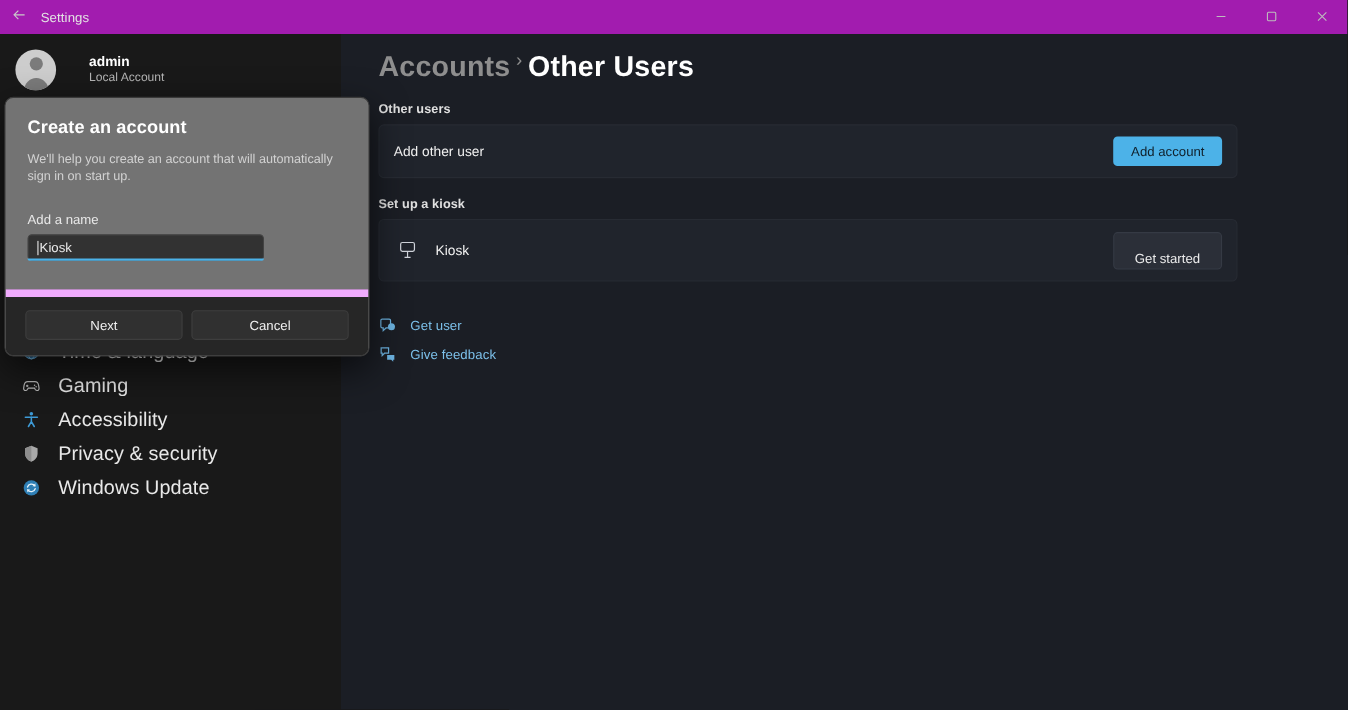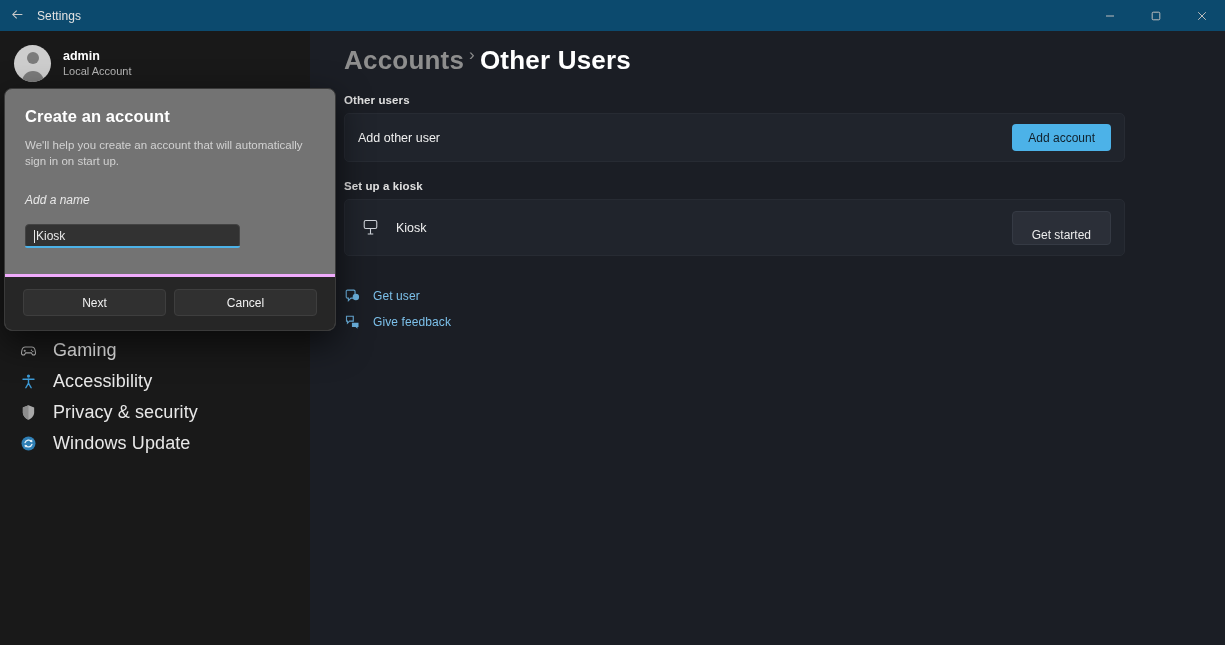--- a/index.html
+++ b/index.html
@@ -19,21 +19,21 @@
     height: 645px;
     background: #191919;
   }
 
   
   #titlebar {
     position: absolute;
     top: 0; left: 0;
     width: 1225px;
     height: 31px;
-    background: #0c4a6e;
+    background: #a21caf;
     display: flex;
     align-items: center;
   }
   #back-btn {
     width: 34px; height: 31px;
     display: flex; align-items: center; justify-content: center;
     color: #c9c9c9;
   }
   #back-btn svg { width: 13px; height: 13px; }
   #titlebar-text {
@@ -59,21 +59,21 @@
   #sidebar {
     position: absolute;
     top: 31px; left: 0;
     width: 310px;
     height: 614px;
     background: #191919;
   }
   #account-block {
     display: flex;
     align-items: center;
-    gap: 12px;
+    gap: 30px;
     padding: 14px 0 0 14px;
   }
   #avatar {
     width: 37px; height: 37px;
     border-radius: 50%;
     background: #cdcdcd;
     position: relative;
     flex: none;
     overflow: hidden;
   }
@@ -265,22 +265,21 @@
     font-size: 11.5px;
     color: #d2d2d2;
     line-height: 16px;
     margin-top: 11px;
     max-width: 300px;
   }
   #field-label {
     font-size: 12px;
     color: #e8e8e8;
     margin-top: 24px;
-    margin-bottom: 17px;
-    font-style: italic;
+    margin-bottom: 6px;
   }
   #name-input-wrap {
     position: relative;
     width: 215px;
     height: 24px;
     background: #323232;
     border: 1px solid #434343;
     border-radius: 4px;
     display: flex;
     align-items: center;
@@ -300,21 +299,21 @@
     margin-left: 8px;
     flex: none;
   }
   #name-input-value {
     font-size: 12px;
     color: #e9e9e9;
     margin-left: 1px;
   }
   #dialog-footer {
     background: #262626;
-    border-top: 3px solid #f0abfc;
+    border-top: 7px solid #f0abfc;
     padding: 12px 18px 14px 18px;
     display: flex;
     gap: 8px;
   }
   .dlg-btn {
     flex: 1 1 0;
     height: 27px;
     background: #303030;
     border: 1px solid #3e3e3e;
     border-radius: 4px;

